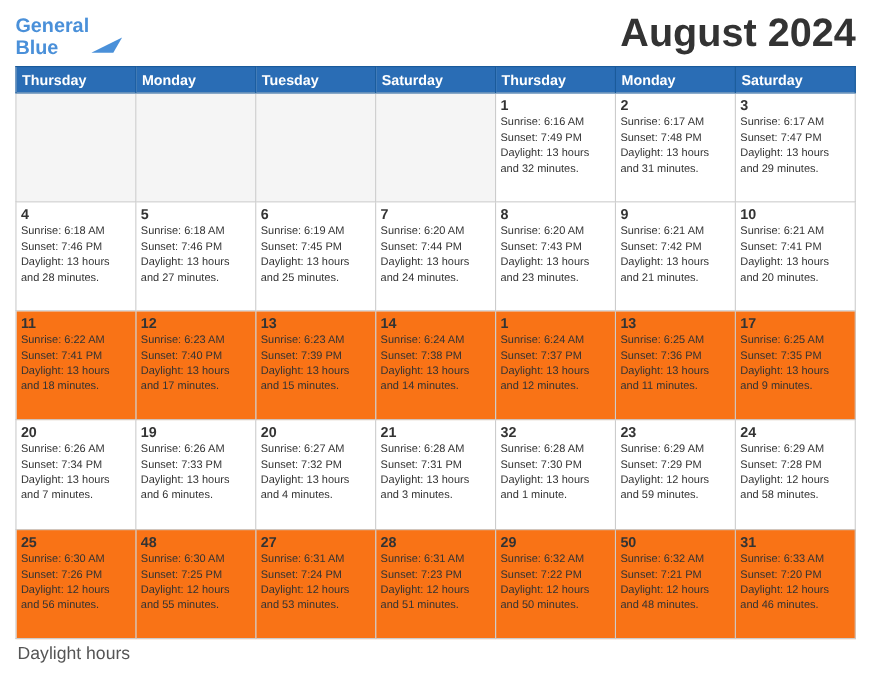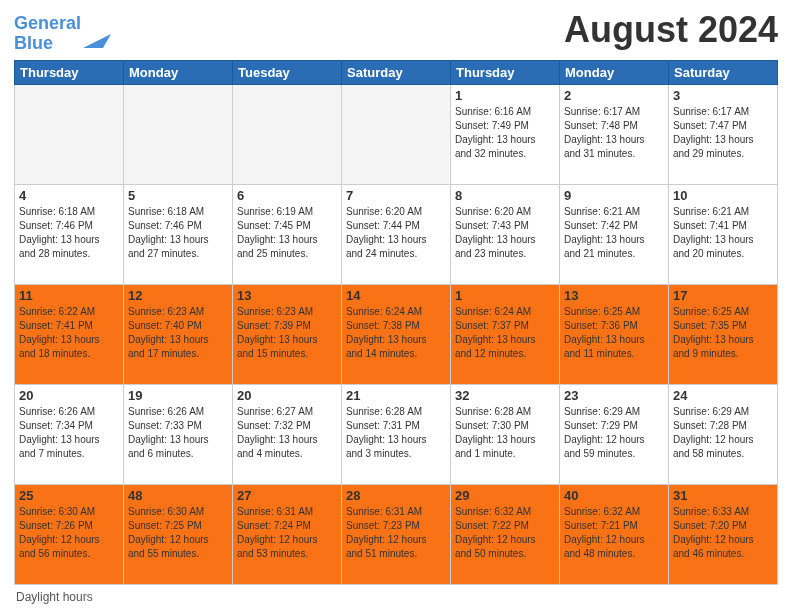--- a/index.html
+++ b/index.html
@@ -88,21 +88,21 @@
       display: block;
       margin-bottom: 2px;
     }
     .day-info {
       font-size: 10px;
       line-height: 1.4;
       color: #333;
     }
     .footer {
       margin-top: 5px;
-      font-size: 12px;
+      font-size: 16px;
       color: #555;
       text-align: left;
       padding-left: 2px;
     }
   </style>
 </head>
 <body>
 
 <div class="page">
   <div class="header">
@@ -258,21 +258,21 @@
           </td>
           <td class="shaded">
             <span class="day-num">28</span>
             <div class="day-info">Sunrise: 6:31 AM<br>Sunset: 7:23 PM<br>Daylight: 12 hours<br>and 51 minutes.</div>
           </td>
           <td class="shaded">
             <span class="day-num">29</span>
             <div class="day-info">Sunrise: 6:32 AM<br>Sunset: 7:22 PM<br>Daylight: 12 hours<br>and 50 minutes.</div>
           </td>
           <td class="shaded">
-            <span class="day-num">40</span>
+            <span class="day-num">50</span>
             <div class="day-info">Sunrise: 6:32 AM<br>Sunset: 7:21 PM<br>Daylight: 12 hours<br>and 48 minutes.</div>
           </td>
           <td class="shaded">
             <span class="day-num">31</span>
             <div class="day-info">Sunrise: 6:33 AM<br>Sunset: 7:20 PM<br>Daylight: 12 hours<br>and 46 minutes.</div>
           </td>
         </tr>
       </tbody>
   </table>
 

